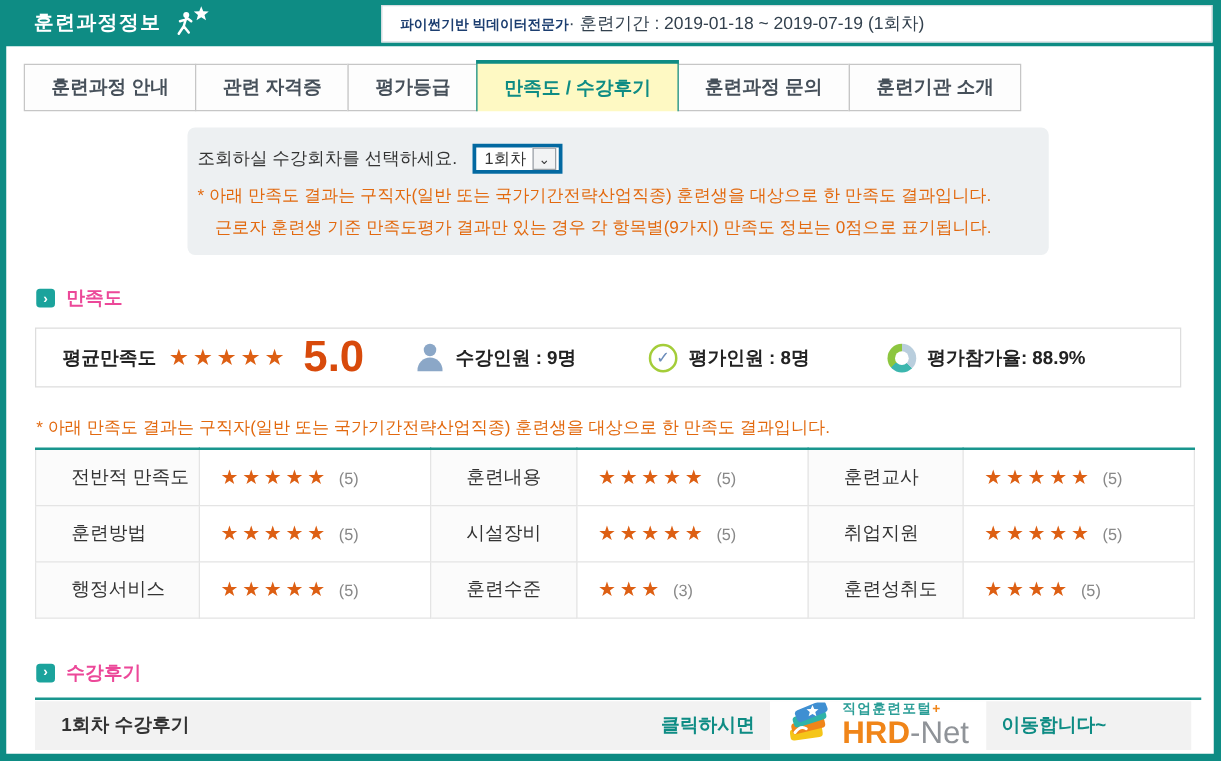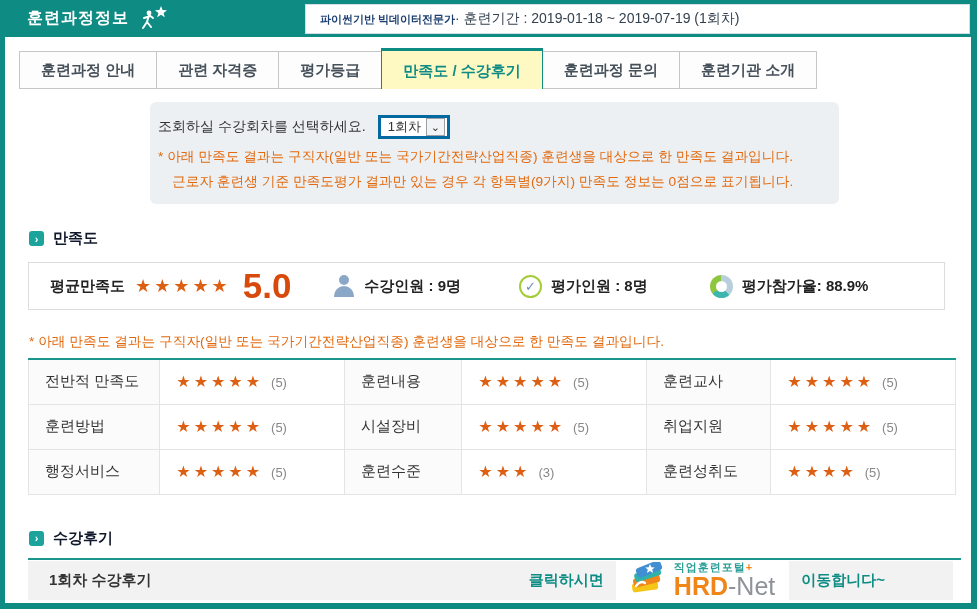--- a/index.html
+++ b/index.html
@@ -28,21 +28,21 @@
   .notice-row1 { display:flex; align-items:center; font-size:14px; color:#333; }
   .fake-select { display:inline-flex; align-items:flex-end; margin-left:12px; border:3px solid #0369a1; background:#fff; height:24px; padding-left:7px; cursor:pointer; }
   .fake-select .val { font-size:13px; color:#333; }
   .fake-select .arrow { width:19px; height:18px; border:1px solid #9aa0a6; background:#f2f3f4; margin:0 2px 0 5px; display:flex; align-items:center; justify-content:center; font-size:11px; color:#333; }
   .notice-line { color:#e2690f; font-size:13.7px; margin-top:9px; }
   .notice-line.l2 { margin-left:14px; margin-top:7px; }
 
   
   .section-head { display:flex; align-items:center; margin-left:24px; }
   .bullet { width:15px; height:15px; background:#1ba39c; border-radius:3px; color:#fff; font-size:11px; font-weight:bold; display:flex; align-items:center; justify-content:center; }
-  .section-title { font-size:15px; font-weight:bold; color:#0f172a; margin-left:9px; }
+  .section-title { font-size:15px; font-weight:bold; color:#ec4899; margin-left:9px; }
   .sec-satisfaction { margin-top:25px; }
   .sec-reviews { margin-top:34px; }
 
   
   .summary { margin:14px 26px 0 23px; border:1px solid #ddd; height:48px; display:flex; align-items:center; background:#fff; }
   .avg-label { font-size:15px; font-weight:bold; color:#222; margin-left:21px; }
   .stars { color:#dd5f13; font-size:18px; letter-spacing:3px; margin-left:10px; white-space:nowrap; }
   .avg-score { color:#d84a0b; font-size:35px; font-weight:bold; margin-left:12px; }
   .sum-item { display:flex; align-items:center; font-size:15px; font-weight:bold; color:#222; }
   .sum-item .txt { margin-left:9px; }
@@ -50,21 +50,21 @@
   .i-person:before { content:""; position:absolute; left:6px; top:0; width:10px; height:10px; border-radius:50%; background:#8ba7c7; }
   .i-person:after { content:""; position:absolute; left:1px; top:11px; width:20px; height:11px; border-radius:10px 10px 0 0; background:#8ba7c7; }
   .i-check { width:23px; height:23px; border-radius:50%; border:2px solid #a4cd39; background:#fff; color:#6b8cba; font-size:13px; font-weight:bold; display:flex; align-items:center; justify-content:center; margin-left:58px; }
   .i-donut { width:23px; height:23px; border-radius:50%; background:conic-gradient(#b9cedd 0 38%, #3cb6ae 38% 64%, #8dc63f 64% 100%); position:relative; margin-left:62px; }
   .i-donut:before { content:""; position:absolute; left:6px; top:6px; width:11px; height:11px; background:#fff; border-radius:50%; }
 
   
   .table-note { margin:23px 0 0 24px; color:#e2690f; font-size:13.7px; }
   table.sat { margin:7px 0 0 23px; width:928px; border-collapse:collapse; border-top:2px solid #19968e; }
   table.sat td { border:1px solid #e4e4e4; height:45px; font-size:15px; color:#333; }
-  td.lbl { background:#fbfbfb; padding-left:16px; width:132px; }
+  td.lbl { background:#fbfbfb; padding-left:28px; width:132px; }
   td.lbl.c2 { width:118px; }
   td.lbl.c3 { width:125px; }
   td.val { padding-left:16px; width:185px; }
   td.val .stars-s { color:#dd5f13; font-size:16px; letter-spacing:3px; }
   td.val .score { color:#888; font-size:13px; margin-left:8px; }
 
   
   .review-line { margin:10px 0 0 23px; width:933px; border-top:2px solid #19968e; }
   .review-bar { margin:1px 18px 0 23px; height:39px; background:#f2f2f2; display:flex; align-items:center; }
   .review-title { font-size:15px; font-weight:bold; color:#333; margin-left:21px; }

